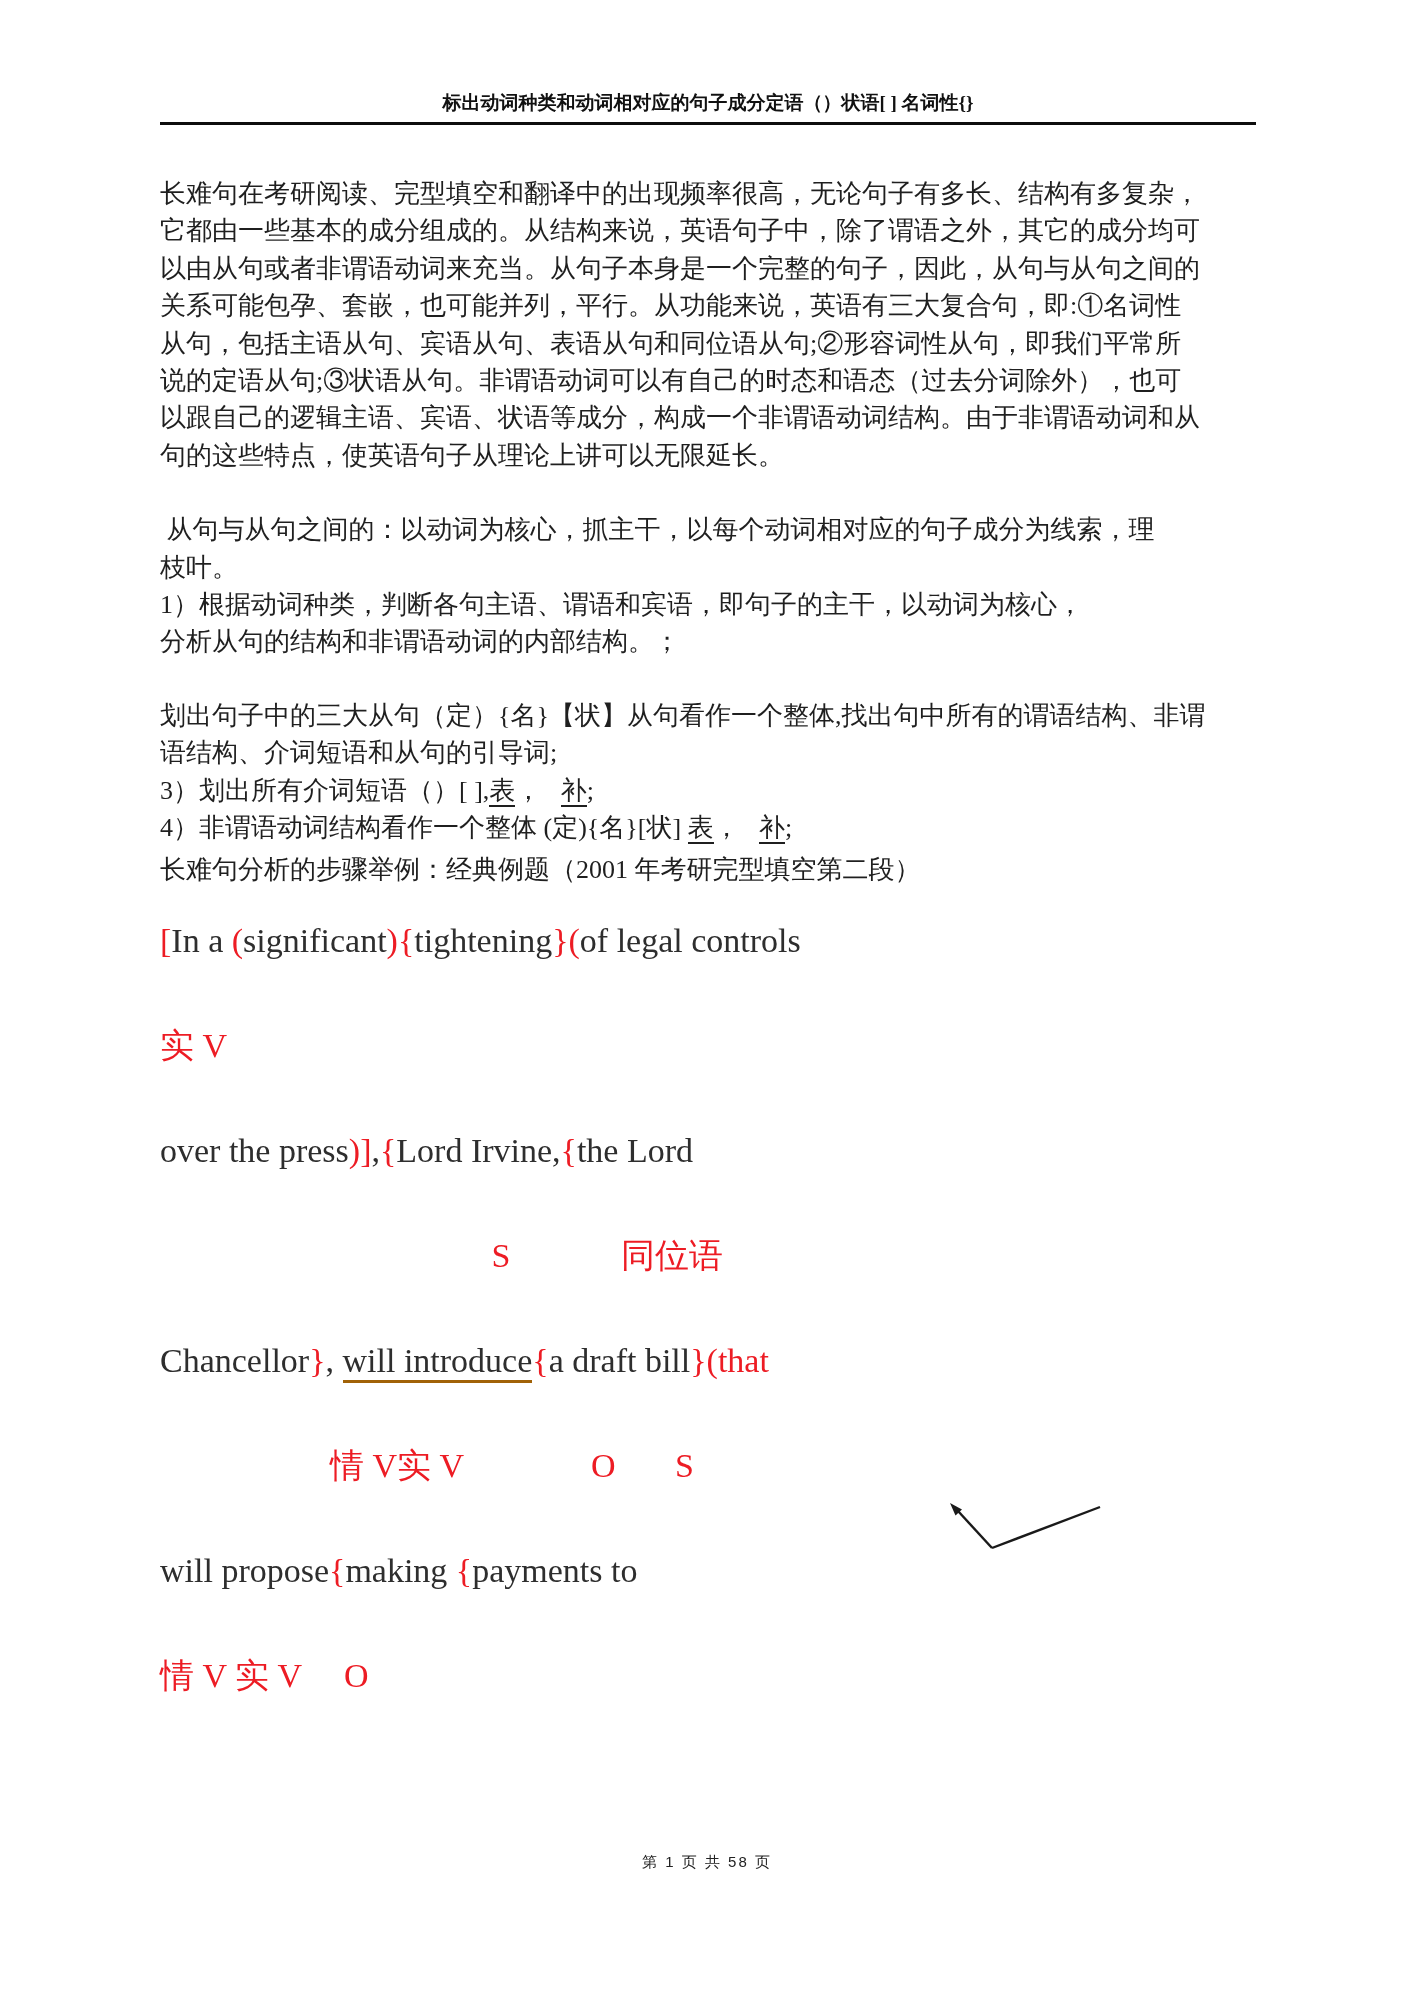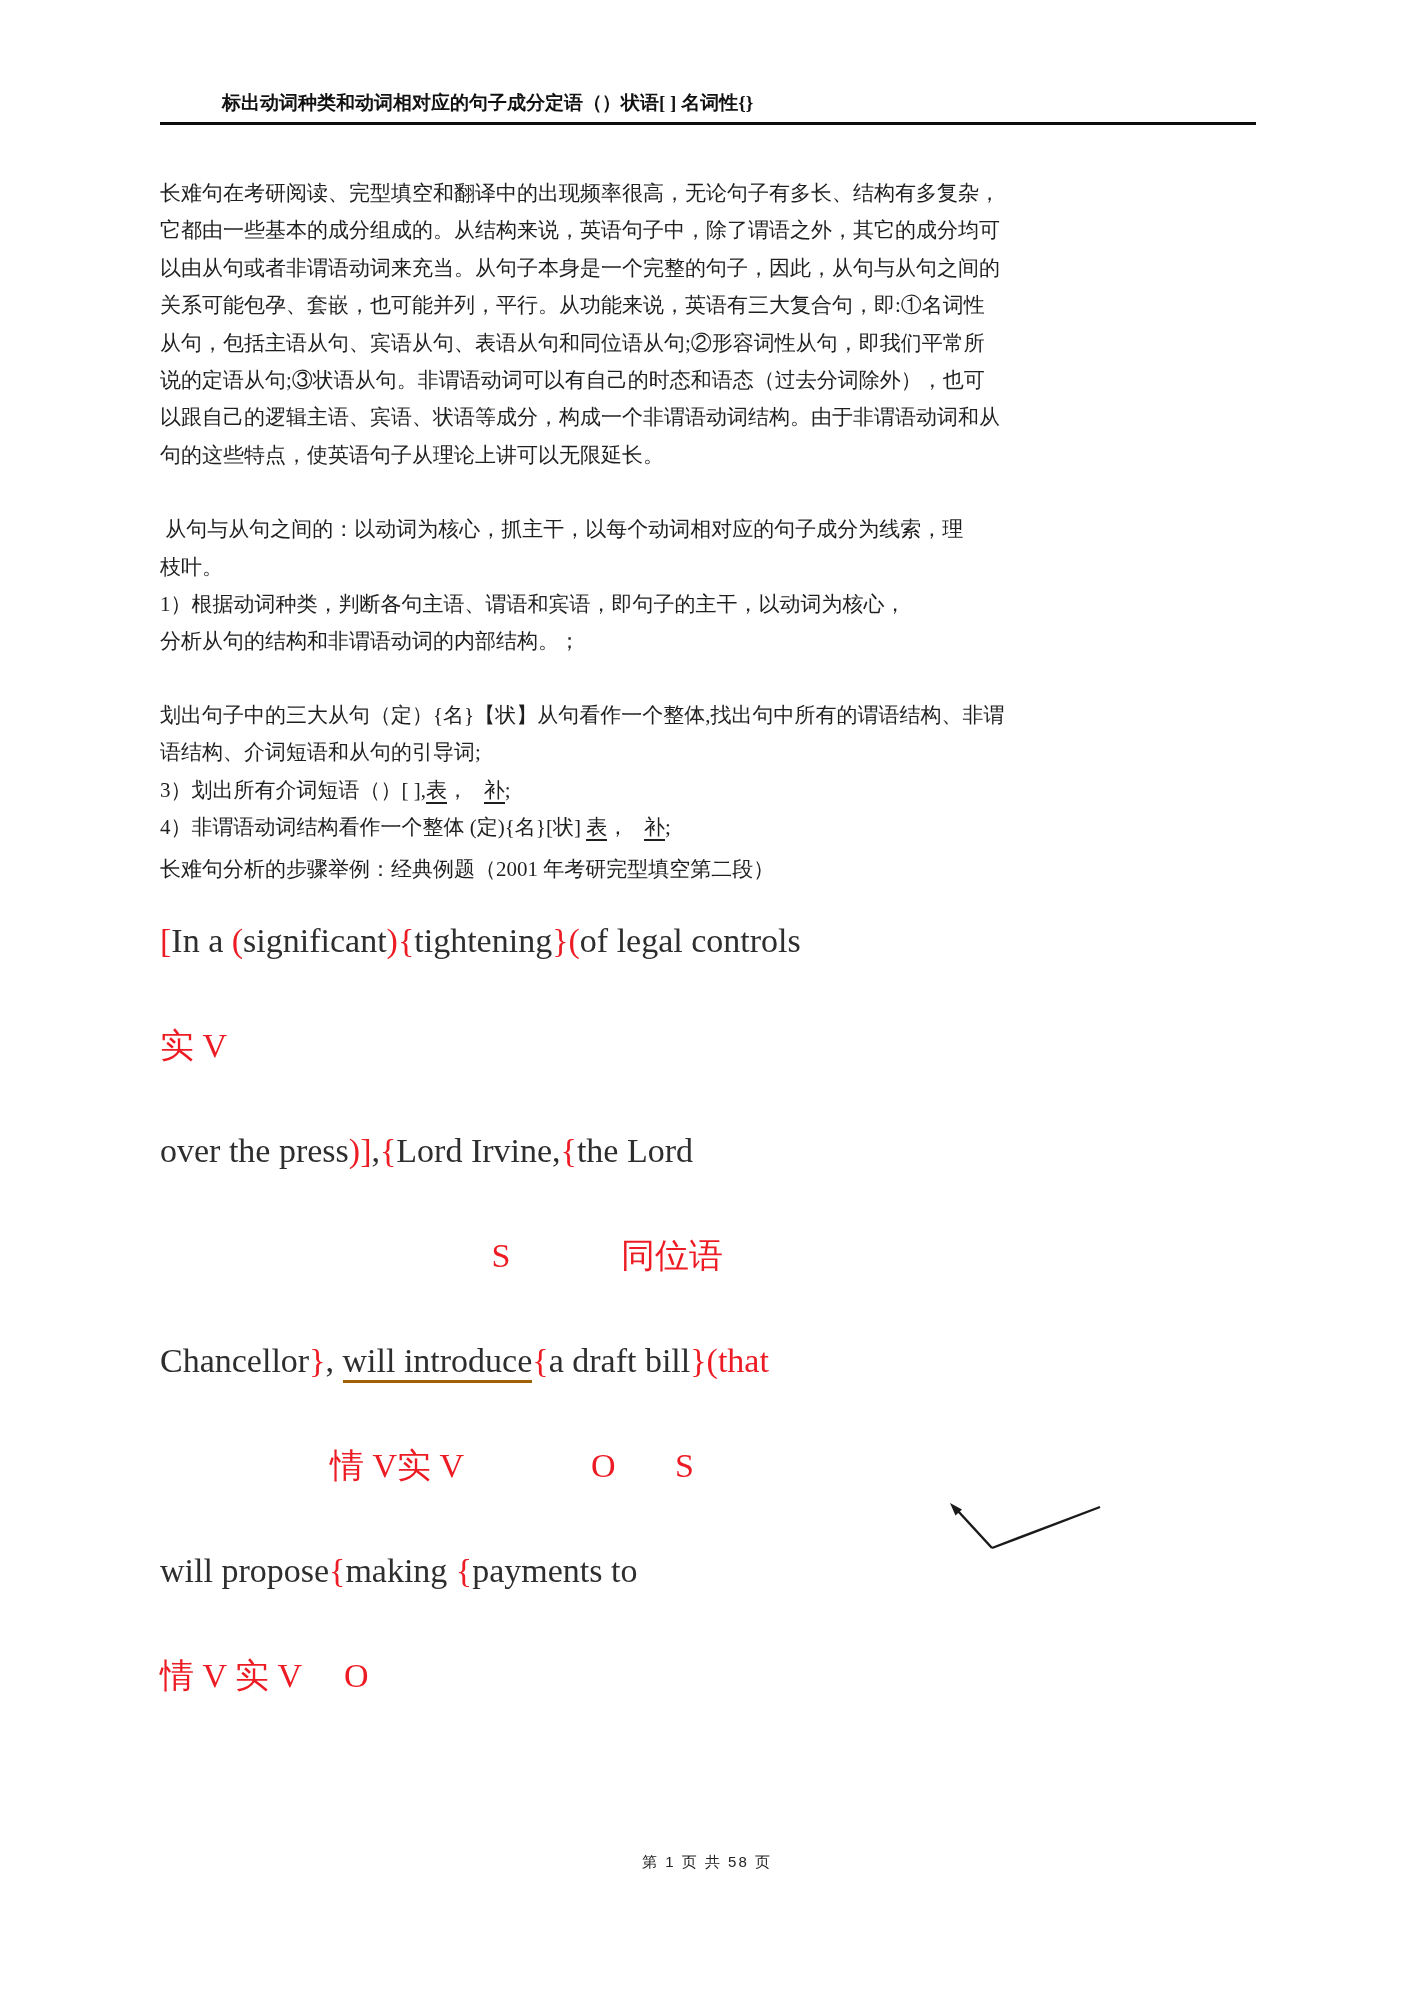--- a/index.html
+++ b/index.html
@@ -8,30 +8,30 @@
     width:1414px;height:1999px;
     background:#ffffff;
     font-family:"Liberation Serif",serif;
     color:#1f1f1f;
     overflow:hidden;
   }
   .header{
     margin:90px 158px 0 160px;
     padding:0 62px 6px 62px;
     border-bottom:3px solid #0d0d0d;
-    display:flex;justify-content:flex-start;
+    display:flex;justify-content:center;
     font-size:19px;font-weight:bold;color:#111;
   }
   .title{
     margin:38px 0 0 0;
     text-align:center;
     font-size:23px;font-weight:bold;color:#111;
   }
   .content{margin:0 158px 0 160px;}
-  .para{font-size:21px;line-height:37.4px;color:#1f1f1f;}
+  .para{font-size:26px;line-height:37.4px;color:#1f1f1f;}
   .tline{white-space:pre-wrap;}
   .p-intro{margin-top:50px;}
   .p-method{margin-top:37px;}
   .p-steps{margin-top:36px;}
   .p-example{margin-top:4px;}
   .ul{border-bottom:2px solid currentColor;}
   .analysis{margin-top:0;}
   .bigline{
     font-size:34px;
     line-height:105px;

